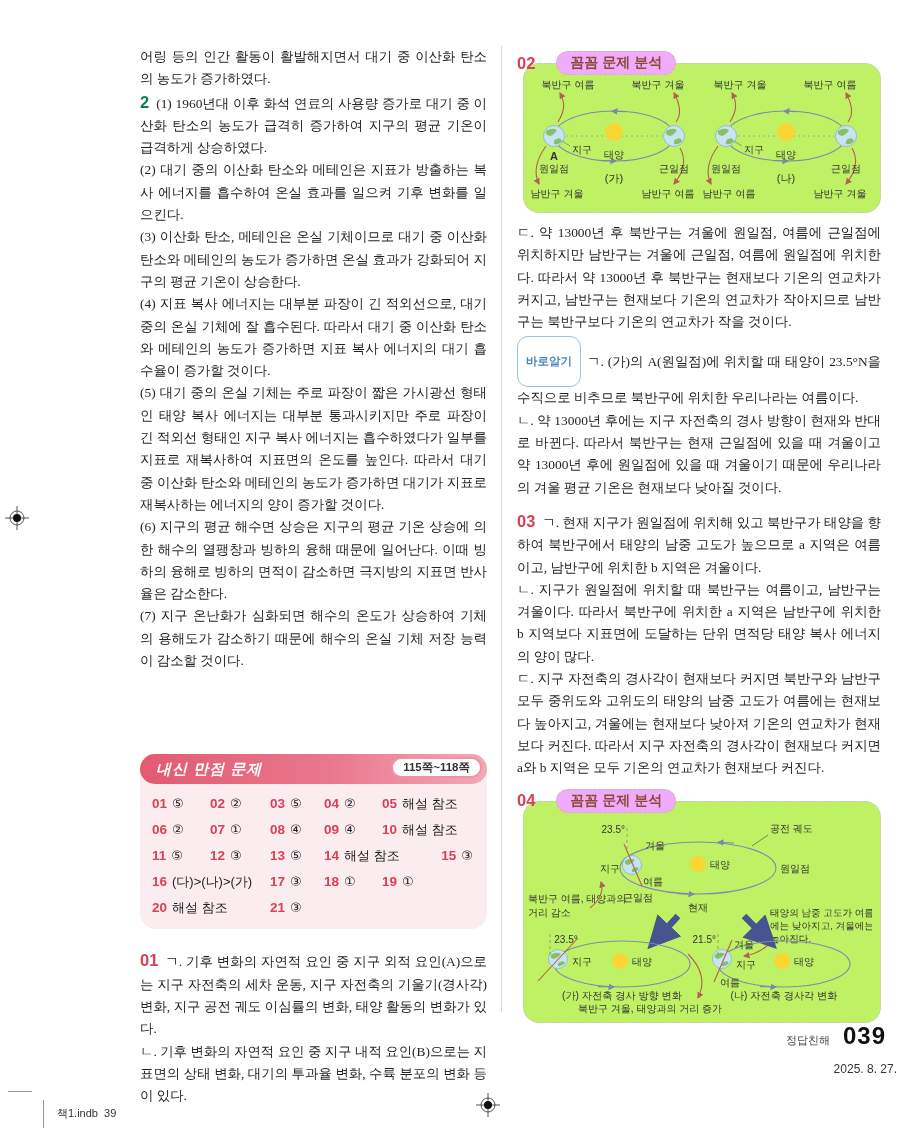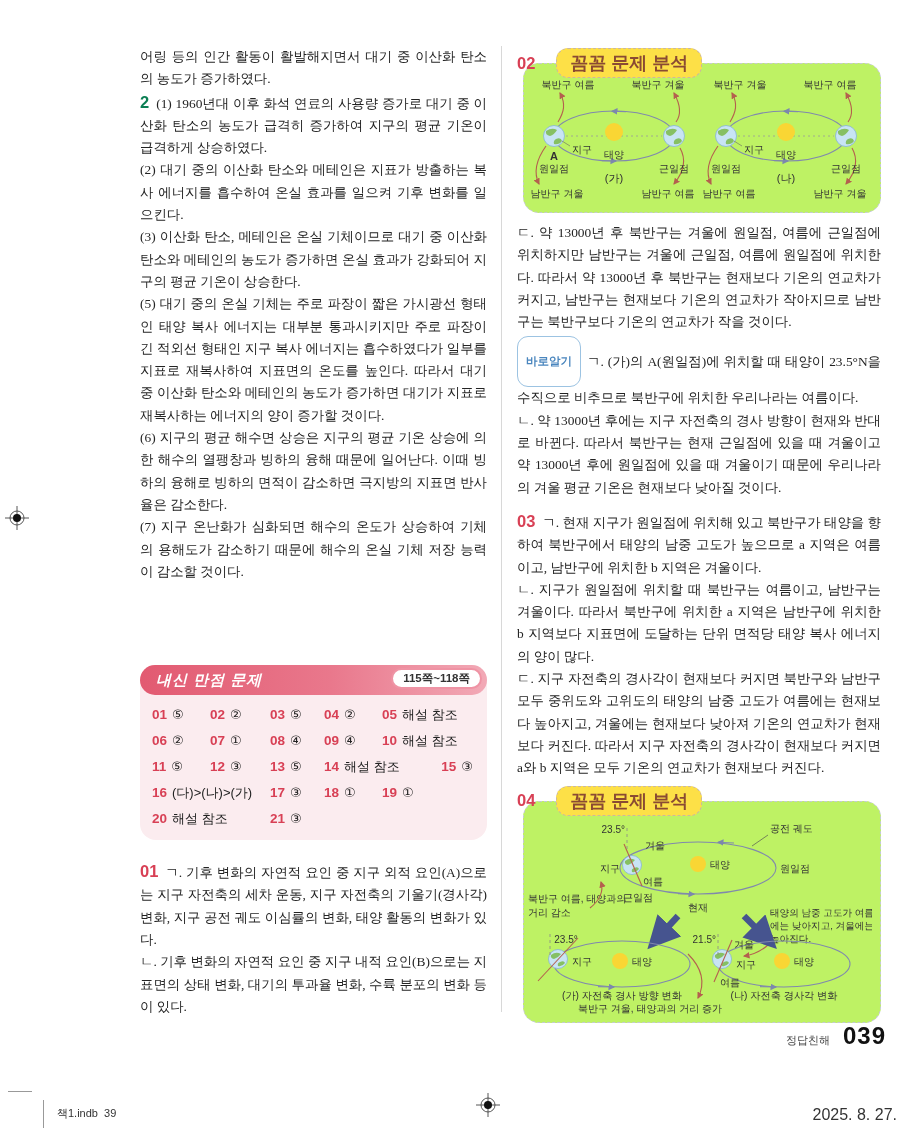--- a/index.html
+++ b/index.html
@@ -31,56 +31,57 @@
   .cell{display:flex;gap:5px;align-items:baseline;white-space:nowrap}
   .cell b{color:#d84055;font-size:13.5px}
   .cell span{color:#222}
   .w1{width:58px}.w2{width:60px}.w3{width:54px}.w4{width:58px}
   .wide{width:118px}
   .end{margin-left:auto;margin-right:2px}
 
   
   .analysis{margin-top:6px}
   .analysis-head{display:flex;align-items:center;position:relative;z-index:2;height:22px}
-  .badge{border:1.6px dashed #ccb89e;border-radius:12px;background:#fde047;
-    font-family:"Liberation Sans","DejaVu Sans",sans-serif;font-weight:bold;font-size:18px;color:#8a4a33;
+  .badge{border:1.6px dashed #ccb89e;border-radius:12px;background:#f0abfc;
+    font-family:"Liberation Sans","DejaVu Sans",sans-serif;font-weight:bold;font-size:14px;color:#8a4a33;
     padding:2px 13px;margin-left:14px}
   .diagram-box{border:1.6px dashed #c4c9d2;border-radius:16px;margin-top:-11px;margin-left:6px;
     padding:14px 4px 4px 4px;position:relative;z-index:1;background:#bef264}
   svg text{font-family:"Liberation Sans","DejaVu Sans",sans-serif;fill:#333}
 
   .pill{display:inline-block;border:1.2px solid #9cc3e2;border-radius:11px;color:#4a86be;
     font-family:"Liberation Sans","DejaVu Sans",sans-serif;font-size:11.5px;font-weight:bold;
     padding:16px 8px;margin-right:6px;line-height:17px;vertical-align:1px}
 
   
   .pagenum-wrap{position:absolute;left:786px;top:1022px;display:flex;align-items:baseline;gap:13px}
   .pagenum-label{font-family:"Liberation Sans","DejaVu Sans",sans-serif;font-size:11px;color:#444}
   .pagenum{font-family:"Liberation Sans","DejaVu Sans",sans-serif;font-size:24px;font-weight:bold;color:#111;letter-spacing:1px}
   .fline-h{position:absolute;left:8px;top:1091px;width:24px;height:1px;background:#999}
   .fline-v{position:absolute;left:43px;top:1100px;width:1px;height:28px;background:#999}
   .footer-file{position:absolute;left:57px;top:1106px;font-family:"Liberation Sans","DejaVu Sans",sans-serif;
     font-size:11px;color:#333;white-space:pre}
-  .footer-date{position:absolute;right:3px;top:1106px;font-family:"Liberation Sans","DejaVu Sans",sans-serif;
-    font-size:16px;color:#333}
+  .footer-date{position:absolute;right:3px;top:1062px;font-family:"Liberation Sans","DejaVu Sans",sans-serif;
+    font-size:12px;color:#333}
   .regmark{position:absolute;stroke:#444;stroke-width:0.9}
 </style>
 </head>
 <body>
 
 <div class="divider"></div>
 
 <div class="col col-left">
   <p class="t">어링 등의 인간 활동이 활발해지면서 대기 중 이산화 탄소의 농도가 증가하였다.</p>
 
   <p class="t gap-top">
     <b class="num green">2</b><span>(1) 1960년대 이후 화석 연료의 사용량 증가로 대기 중 이산화 탄소의 농도가 급격히 증가하여 지구의 평균 기온이 급격하게 상승하였다.</span>
   </p>
   <p class="t">(2) 대기 중의 이산화 탄소와 메테인은 지표가 방출하는 복사 에너지를 흡수하여 온실 효과를 일으켜 기후 변화를 일으킨다.</p>
   <p class="t">(3) 이산화 탄소, 메테인은 온실 기체이므로 대기 중 이산화 탄소와 메테인의 농도가 증가하면 온실 효과가 강화되어 지구의 평균 기온이 상승한다.</p>
+  <p class="t">(4) 지표 복사 에너지는 대부분 파장이 긴 적외선으로, 대기 중의 온실 기체에 잘 흡수된다. 따라서 대기 중 이산화 탄소와 메테인의 농도가 증가하면 지표 복사 에너지의 대기 흡수율이 증가할 것이다.</p>
   <p class="t">(5) 대기 중의 온실 기체는 주로 파장이 짧은 가시광선 형태인 태양 복사 에너지는 대부분 통과시키지만 주로 파장이 긴 적외선 형태인 지구 복사 에너지는 흡수하였다가 일부를 지표로 재복사하여 지표면의 온도를 높인다. 따라서 대기 중 이산화 탄소와 메테인의 농도가 증가하면 대기가 지표로 재복사하는 에너지의 양이 증가할 것이다.</p>
   <p class="t">(6) 지구의 평균 해수면 상승은 지구의 평균 기온 상승에 의한 해수의 열팽창과 빙하의 융해 때문에 일어난다. 이때 빙하의 융해로 빙하의 면적이 감소하면 극지방의 지표면 반사율은 감소한다.</p>
   <p class="t">(7) 지구 온난화가 심화되면 해수의 온도가 상승하여 기체의 용해도가 감소하기 때문에 해수의 온실 기체 저장 능력이 감소할 것이다.</p>
 
   <div class="ansbox">
     <div class="ansbox-head">
       <span class="ansbox-title">내신 만점 문제</span>
       <span class="ansbox-tab">115쪽~118쪽</span>
     </div>
     <div class="ansrows">

